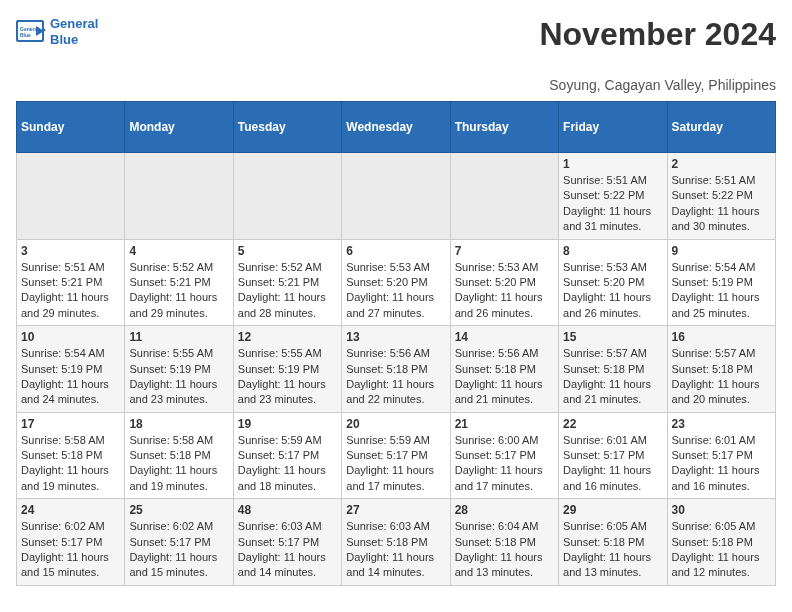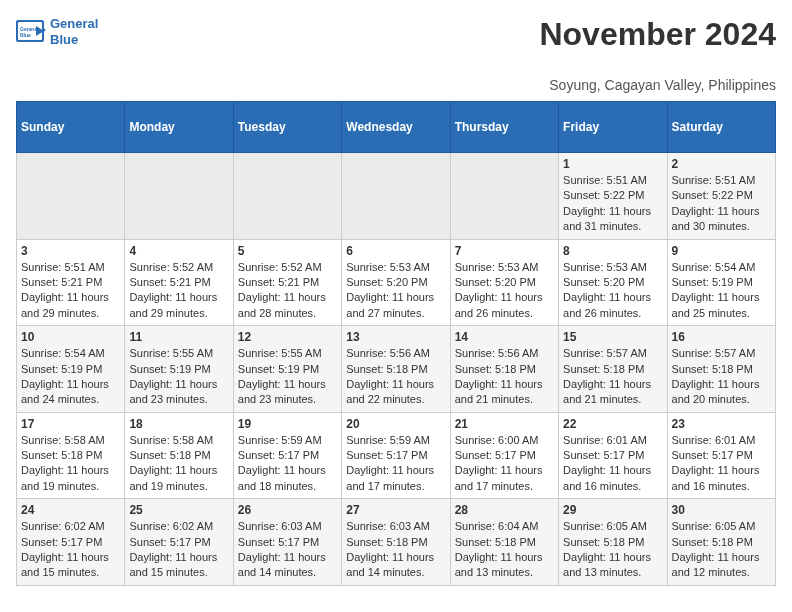--- a/index.html
+++ b/index.html
@@ -243,21 +243,21 @@
       <tr>
         <td>
           <span class="day-number">24</span>
           <div class="day-info">Sunrise: 6:02 AM<br>Sunset: 5:17 PM<br>Daylight: 11 hours<br>and 15 minutes.</div>
         </td>
         <td>
           <span class="day-number">25</span>
           <div class="day-info">Sunrise: 6:02 AM<br>Sunset: 5:17 PM<br>Daylight: 11 hours<br>and 15 minutes.</div>
         </td>
         <td>
-          <span class="day-number">26</span>
+          <span class="day-number">48</span>
           <div class="day-info">Sunrise: 6:03 AM<br>Sunset: 5:17 PM<br>Daylight: 11 hours<br>and 14 minutes.</div>
         </td>
         <td>
           <span class="day-number">27</span>
           <div class="day-info">Sunrise: 6:03 AM<br>Sunset: 5:18 PM<br>Daylight: 11 hours<br>and 14 minutes.</div>
         </td>
         <td>
           <span class="day-number">28</span>
           <div class="day-info">Sunrise: 6:04 AM<br>Sunset: 5:18 PM<br>Daylight: 11 hours<br>and 13 minutes.</div>
         </td>

